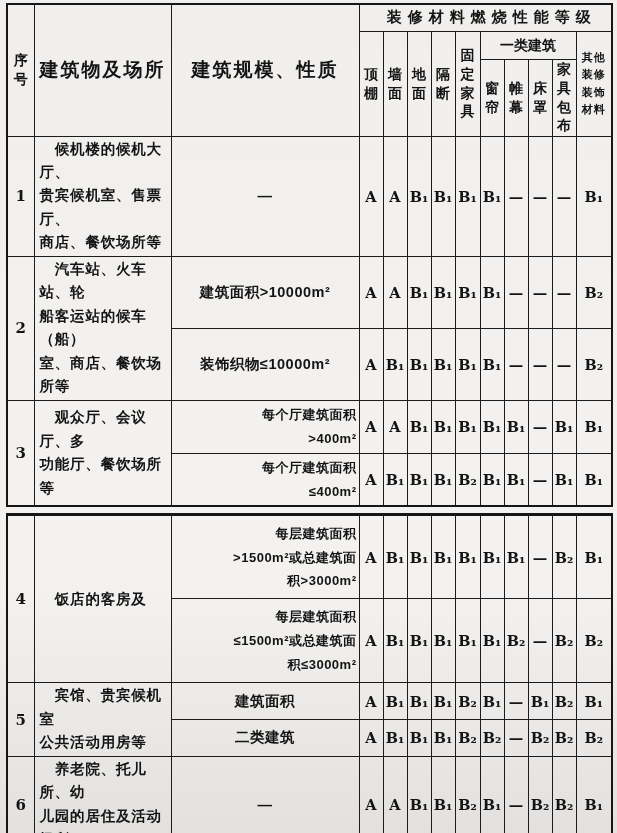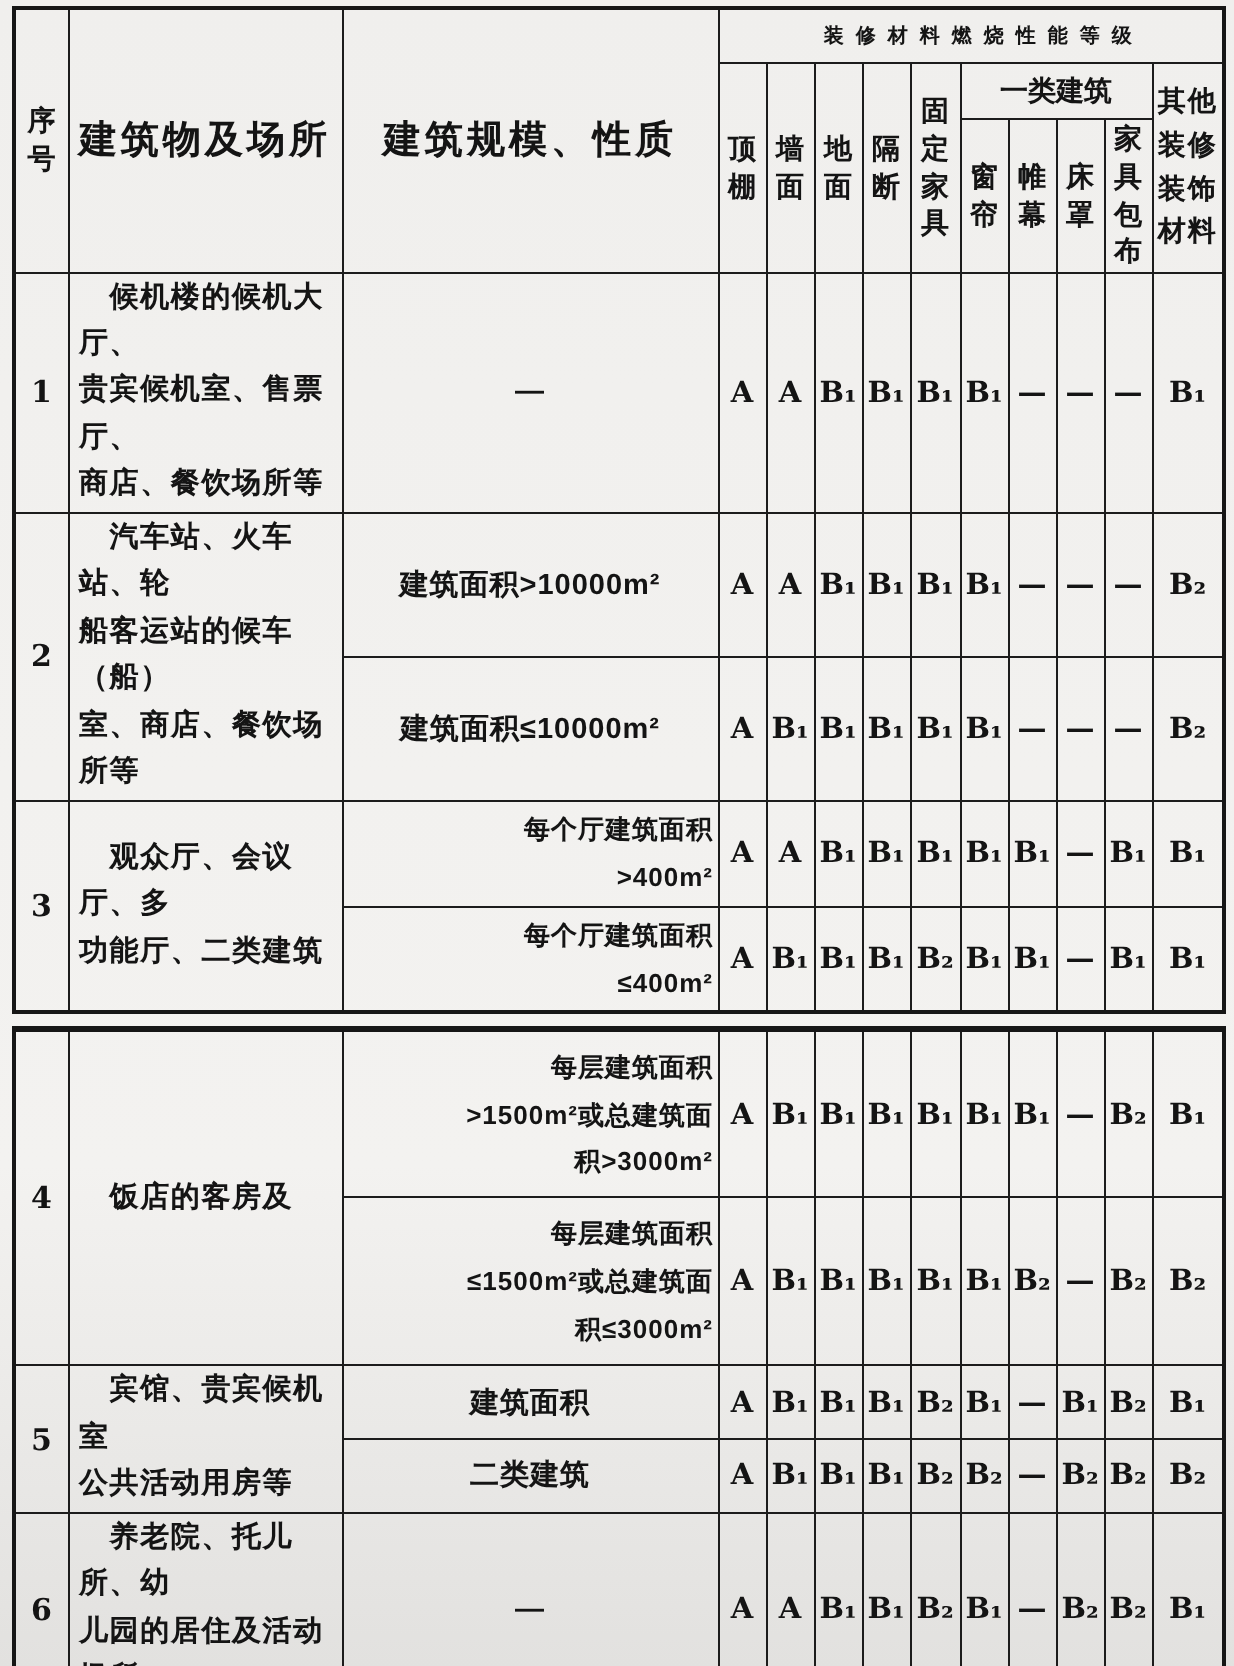--- a/index.html
+++ b/index.html
@@ -24,35 +24,35 @@
   th, td {
     border: 1px solid #1c1c1c;
     vertical-align: middle;
     text-align: center;
     padding: 0;
     font-weight: bold;
     overflow: hidden;
   }
   
   .h-group {
-    font-size: 10px;
+    font-size: 15px;
     letter-spacing: 6px;
     padding-left: 13px;
   }
   .h-text {
     font-size: 19px;
     letter-spacing: 2px;
   }
   .vh {
     white-space: pre-line;
     font-size: 14px;
     line-height: 1.35;
   }
   .vh-wide {
-    font-size: 14px;
+    font-size: 11px;
     line-height: 1.55;
     letter-spacing: 1px;
   }
   
   .no {
     font-family: "DejaVu Serif", "Liberation Serif", serif;
     font-size: 15px;
   }
   .place {
     white-space: pre-line;
@@ -179,36 +179,36 @@
         <td class="val">B₁</td>
         <td class="val">B₁</td>
         <td class="val">B₁</td>
         <td class="val">B₁</td>
         <td class="val">—</td>
         <td class="val">—</td>
         <td class="val">—</td>
         <td class="val">B₂</td>
       </tr>
       <tr class="r2">
-        <td class="scale-c">建筑面积≤10000m²</td>
+        <td class="scale-c">装饰织物≤10000m²</td>
         <td class="val">A</td>
         <td class="val">B₁</td>
         <td class="val">B₁</td>
         <td class="val">B₁</td>
         <td class="val">B₁</td>
         <td class="val">B₁</td>
         <td class="val">—</td>
         <td class="val">—</td>
         <td class="val">—</td>
         <td class="val">B₂</td>
       </tr>
       <tr class="r3">
         <td rowspan="2" class="no">3</td>
         <td rowspan="2" class="place">　观众厅、会议厅、多
-功能厅、二类建筑</td>
+功能厅、餐饮场所等</td>
         <td class="scale-l">　每个厅建筑面积
 &gt;400m²</td>
         <td class="val">A</td>
         <td class="val">A</td>
         <td class="val">B₁</td>
         <td class="val">B₁</td>
         <td class="val">B₁</td>
         <td class="val">B₁</td>
         <td class="val">B₁</td>
         <td class="val">—</td>

